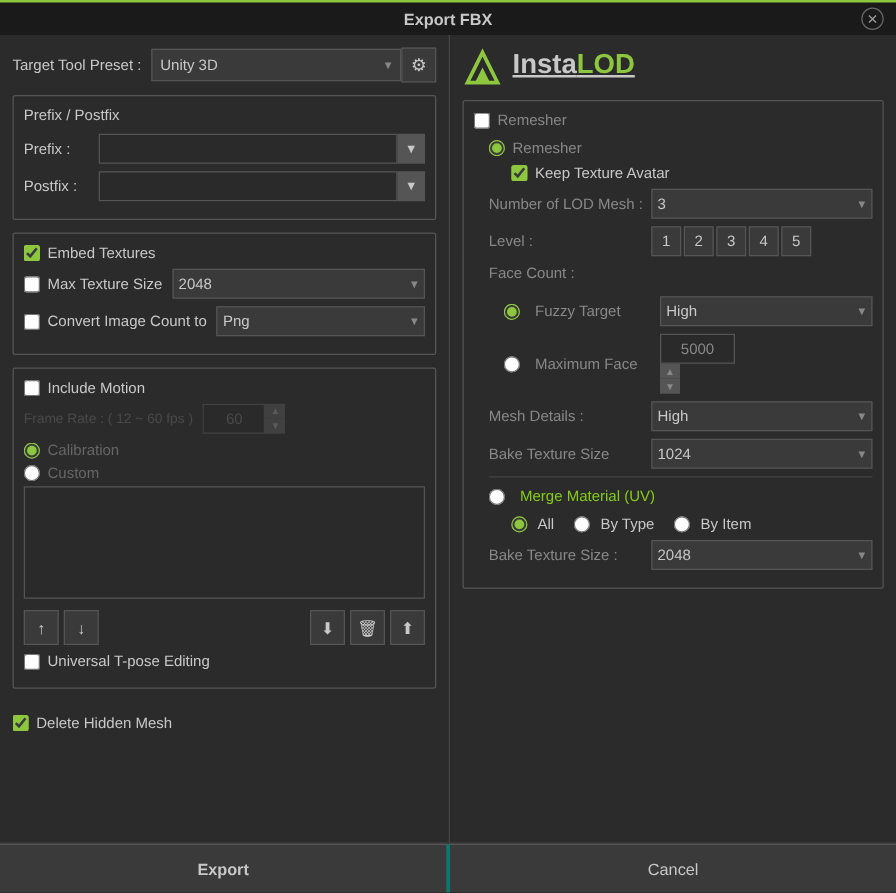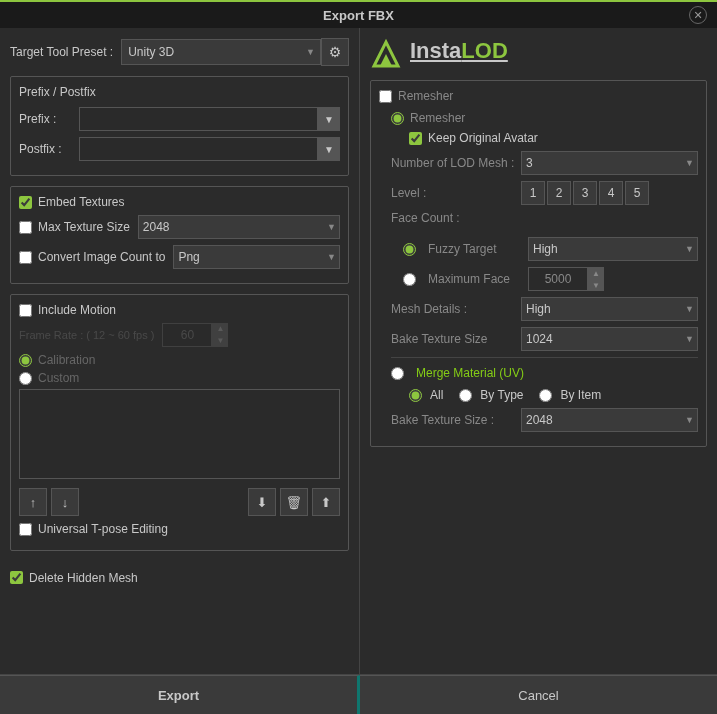--- a/index.html
+++ b/index.html
@@ -258,21 +258,21 @@
       display: flex;
       align-items: center;
       justify-content: center;
       font-size: 13px;
     }
     .icon-btn-spacer {
       flex: 1;
     }
     .delete-row {
       display: flex;
-      align-items: flex-start;
+      align-items: flex-end;
       margin-top: 20px;
     }
     .delete-row input[type="checkbox"] {
       margin-right: 6px;
       accent-color: #8dc63f;
     }
 
     
     .instalod-header {
       display: flex;
@@ -376,20 +376,21 @@
       margin-right: 6px;
       accent-color: #8dc63f;
     }
     .fuzzy-label {
       width: 100px;
       color: #888;
     }
     .maxface-input-wrap {
       display: flex;
       align-items: flex-start;
+      flex-direction: column;
     }
     .maxface-input {
       width: 60px;
       background: #2a2a2a;
       border: 1px solid #555;
       color: #888;
       height: 24px;
       padding: 2px 4px;
       font-size: 12px;
       text-align: center;
@@ -644,21 +645,21 @@
 
       <div class="sub-section">
 
         <div class="radio-option">
           <input type="radio" name="lodType" id="remesher" checked="" style="">
           <label for="remesher" style="color:#888;">Remesher</label>
         </div>
 
         <div class="keep-orig-row" style="padding-left:18px;">
           <input type="checkbox" id="keepOrig" checked="" style="">
-          <label for="keepOrig">Keep Original Avatar</label>
+          <label for="keepOrig">Keep Texture Avatar</label>
         </div>
 
         <div class="lod-field-row">
           <span class="lod-field-label">Number of LOD Mesh :</span>
           <div class="select-wrap" style="width:100px;">
             <select class="lod-dropdown">
               <option>1</option>
               <option>2</option>
               <option selected="">3</option>
               <option>4</option>

